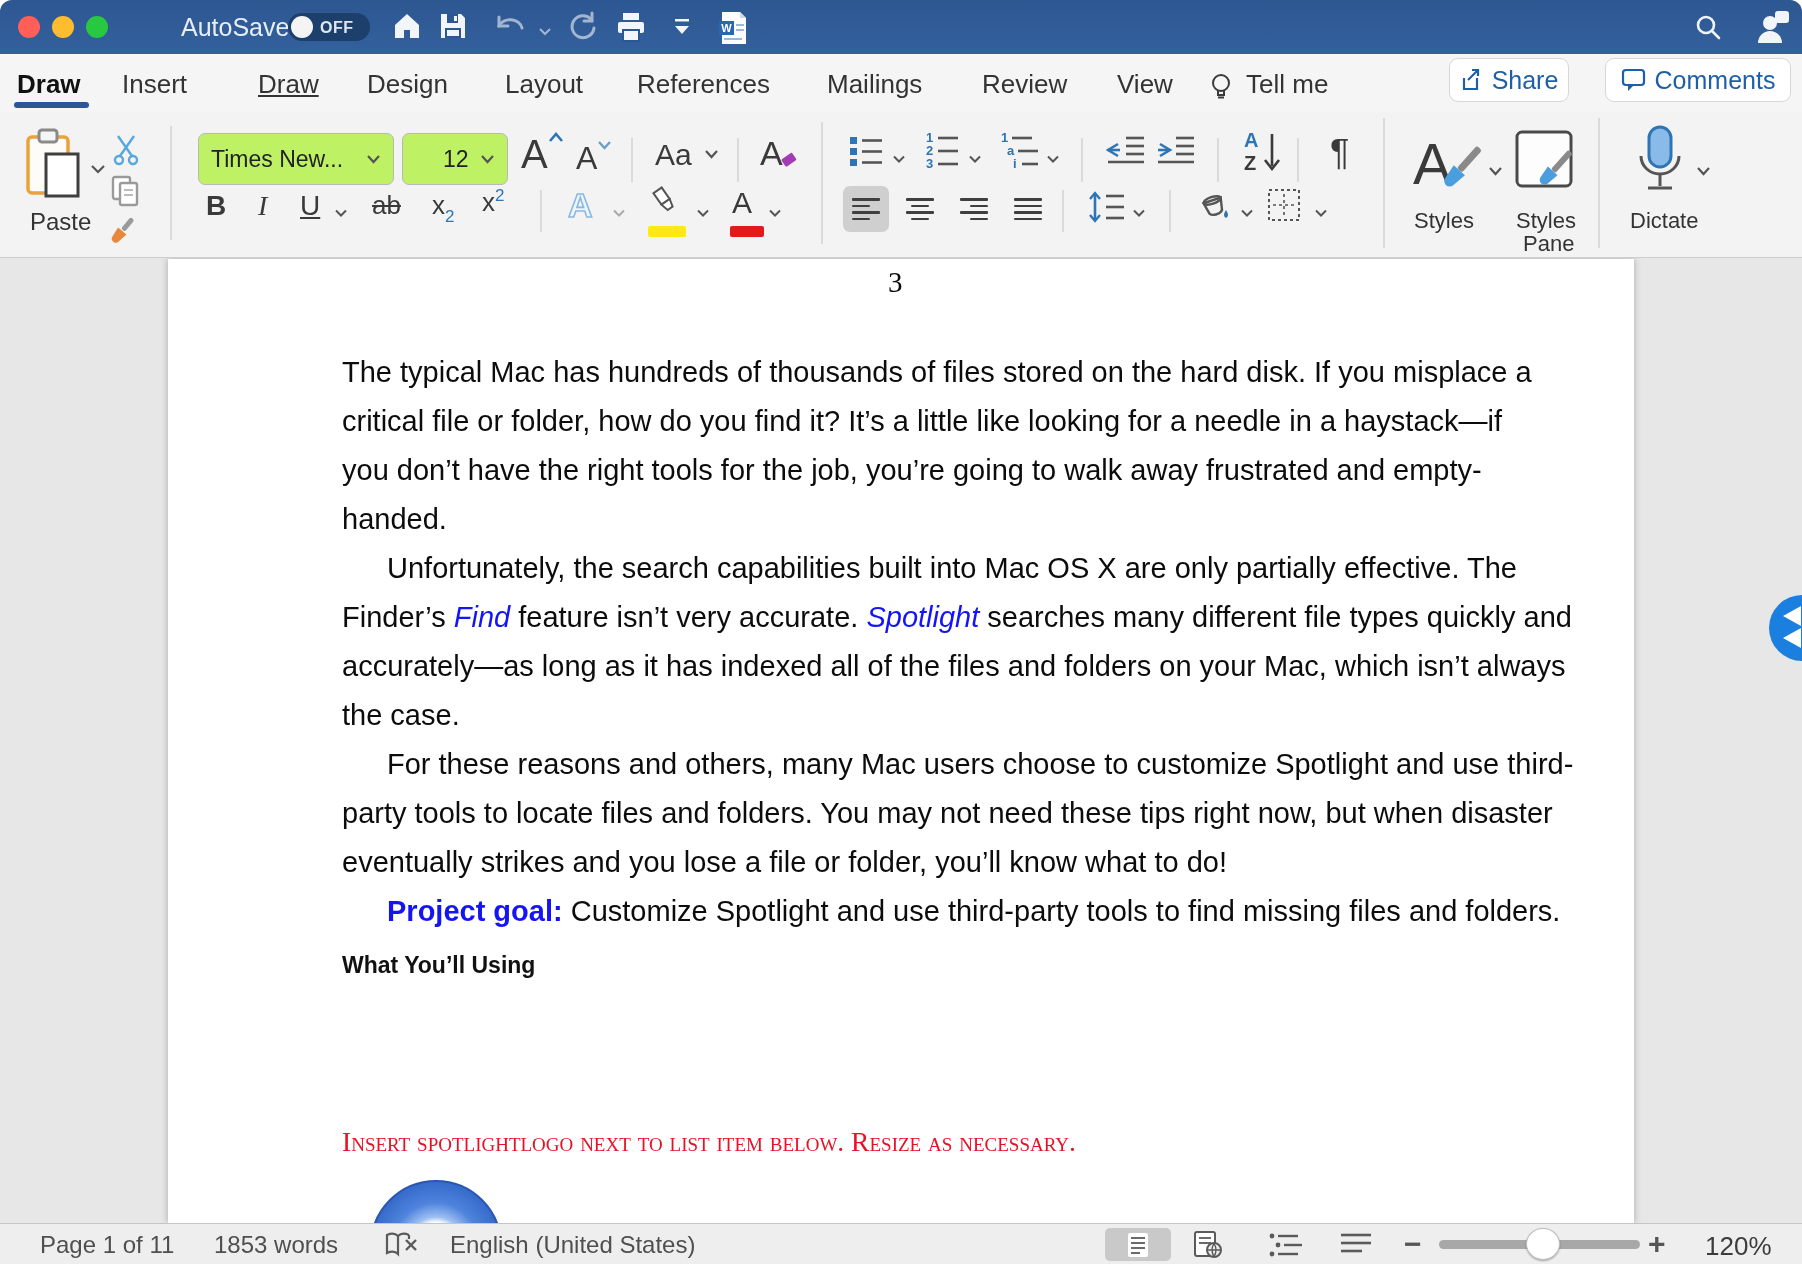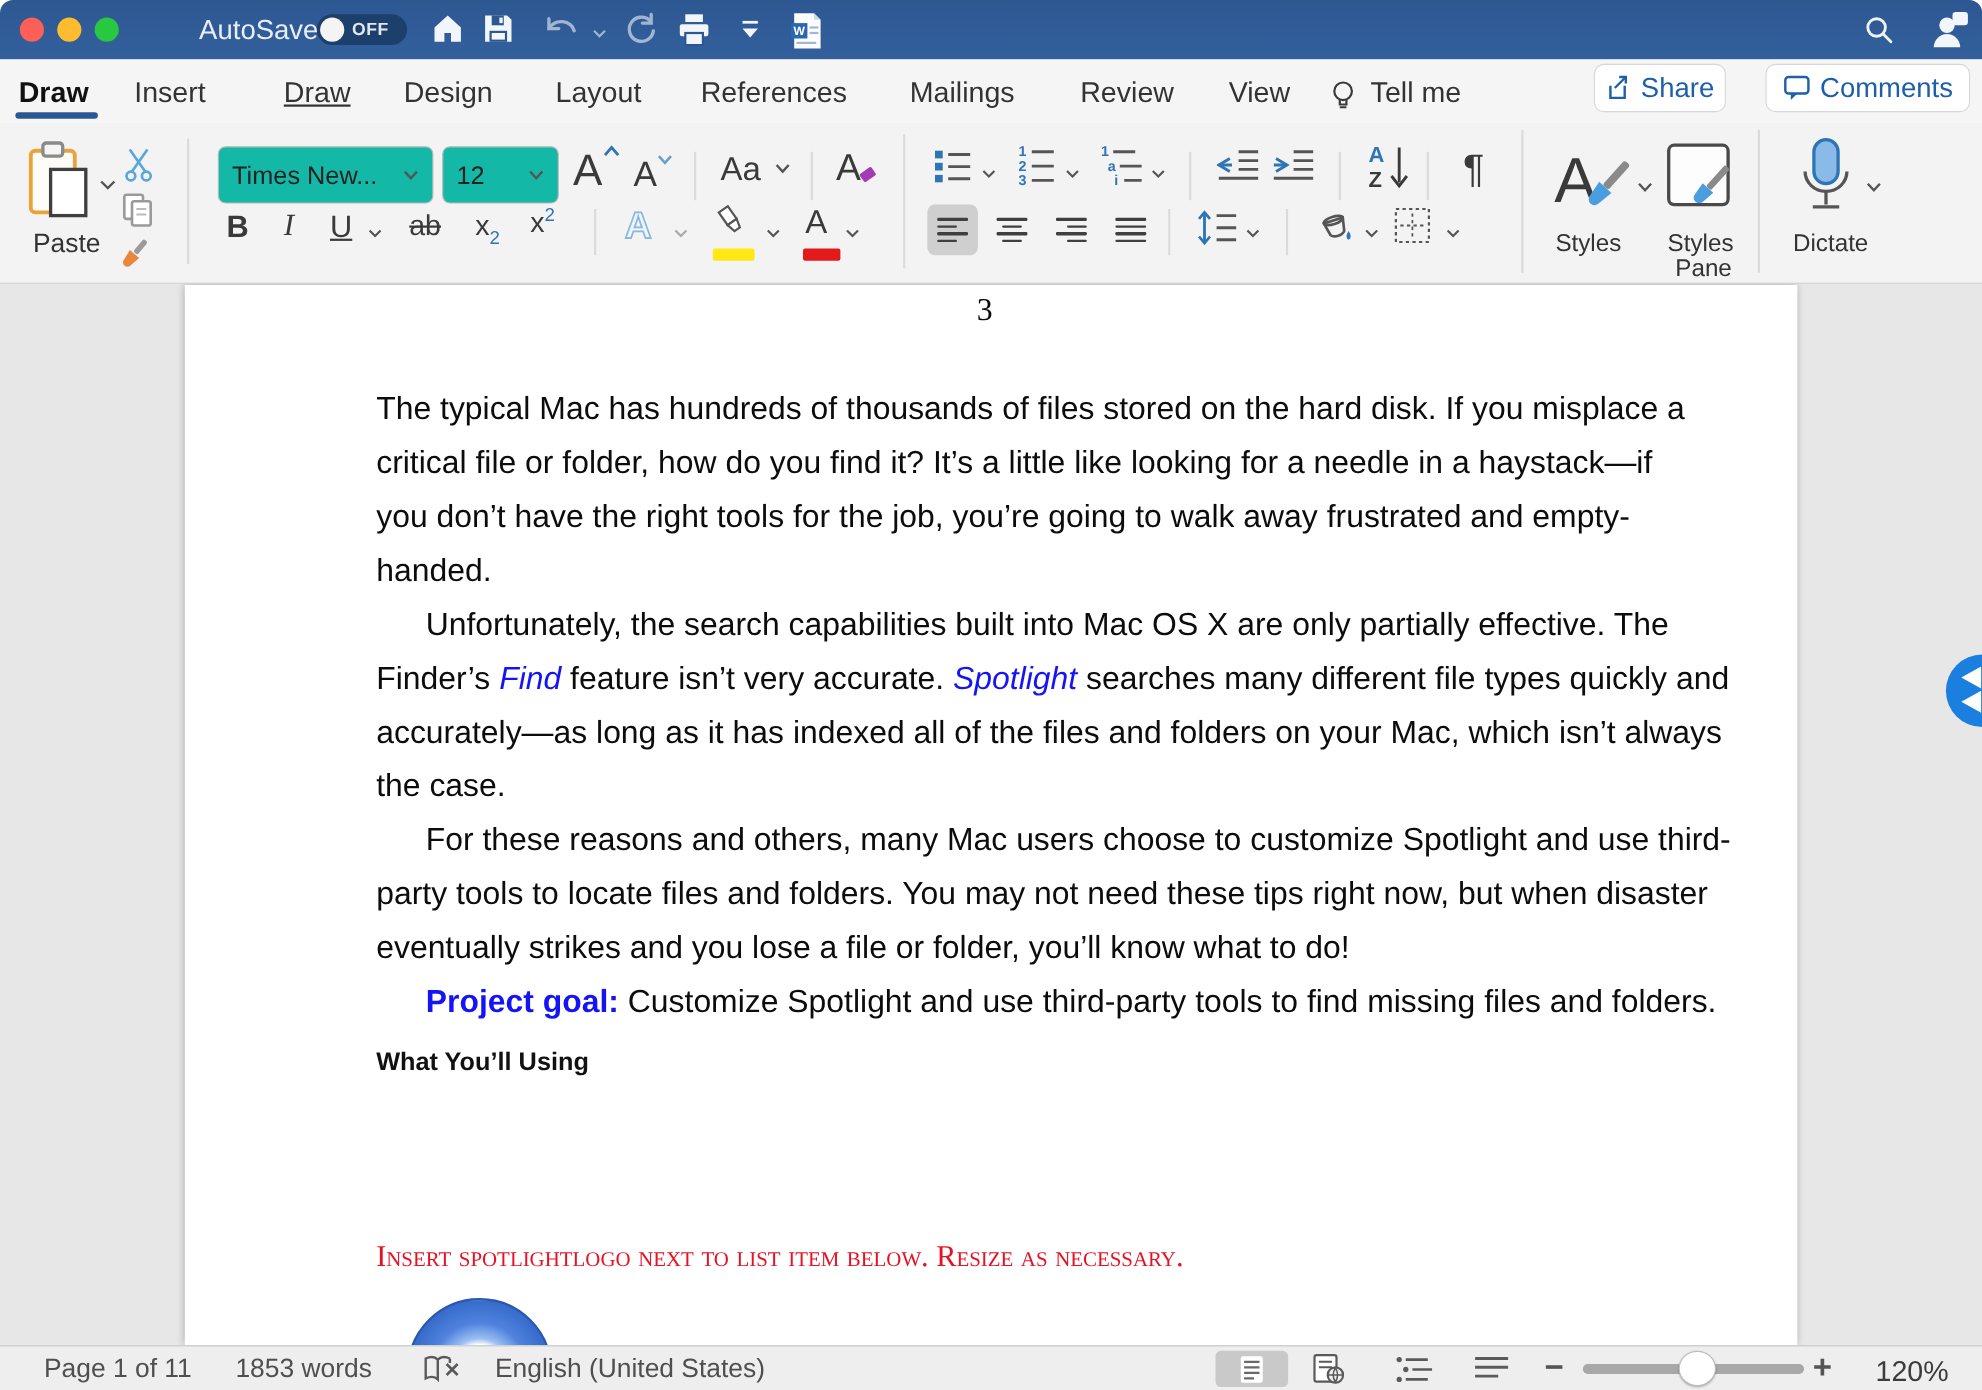--- a/index.html
+++ b/index.html
@@ -20,21 +20,21 @@
   
   #tabrow{left:0;top:54px;width:1802px;height:58px;background:#f6f5f5;}
   .tab{top:15px;font-size:26px;color:#333;white-space:nowrap;cursor:default;}
   .tab.active{font-weight:bold;color:#111;}
   #tab-underline{left:14px;top:48px;width:75px;height:6px;border-radius:3px;background:#2b5894;}
   .pillbtn{top:4px;height:44px;border:1.5px solid #d8d7d7;border-radius:9px;background:#fff;color:#1e5fa9;font-size:25px;display:flex;align-items:center;justify-content:center;gap:8px;}
   
   #ribbon{left:0;top:112px;width:1802px;height:146px;background:#f4f3f3;border-bottom:1px solid #cfcece;}
   .rdiv{width:1.5px;background:#dcdbdb;}
   .rlabel{font-size:22px;color:#333;}
-  .combo{border:1.5px solid #b9b8b8;border-radius:7px;background:#14b8a6;display:flex;align-items:center;font-size:23px;color:#222;}
+  .combo{border:1.5px solid #b9b8b8;border-radius:7px;background:#bef264;display:flex;align-items:center;font-size:23px;color:#222;}
   .glyph{color:#3a3a3a;font-size:28px;}
   .blue{color:#2e75b5;}
   .bar-ind{height:11px;border-radius:2px;}
   .alignbtn{width:46px;height:46px;border-radius:7px;display:flex;align-items:center;justify-content:center;}
   .alines{display:flex;flex-direction:column;gap:4px;}
   .alines i{display:block;height:2.5px;background:#3f3f3f;border-radius:1px;}
   
   #docarea{left:0;top:258px;width:1802px;height:965px;background:#e8e7e7;overflow:hidden;}
   #page{left:168px;top:1px;width:1466px;height:964px;background:#fff;box-shadow:0 0 7px rgba(0,0,0,.28);overflow:hidden;}
   .docline{position:absolute;white-space:nowrap;font-family:"Liberation Serif",serif;font-size:29px;color:#0c0c0c;line-height:40px;}
@@ -227,21 +227,21 @@
 
     <div class="abs rdiv" style="left:170px;top:14px;height:114px;"></div>
 
     <div class="abs combo" style="left:198px;top:21px;width:196px;height:52px;padding:0 12px;">
       <span style="flex:1;">Times New...</span>
       <svg width="15" height="10">
           <path d="M2 2 L7.5 8 L13 2" stroke="#555" stroke-width="2.2" fill="none"></path>
         </svg>
     </div>
     <div class="abs combo" style="left:402px;top:21px;width:106px;height:52px;padding:0 12px;">
-      <span style="flex:1;">12</span>
+      <span style="flex:1;margin-left:28px;">12</span>
       <svg width="15" height="10">
           <path d="M2 2 L7.5 8 L13 2" stroke="#555" stroke-width="2.2" fill="none"></path>
         </svg>
     </div>
     <span class="abs" style="left:521px;top:20px;">
       <span class="glyph" style="font-size:40px;">A</span><svg width="16" height="12" style="vertical-align:24px;">
           <path d="M2 9 L8 2 L14 9" stroke="#2e75b5" stroke-width="2.6" fill="none"></path>
         </svg>
     </span>
     <span class="abs" style="left:576px;top:28px;">

